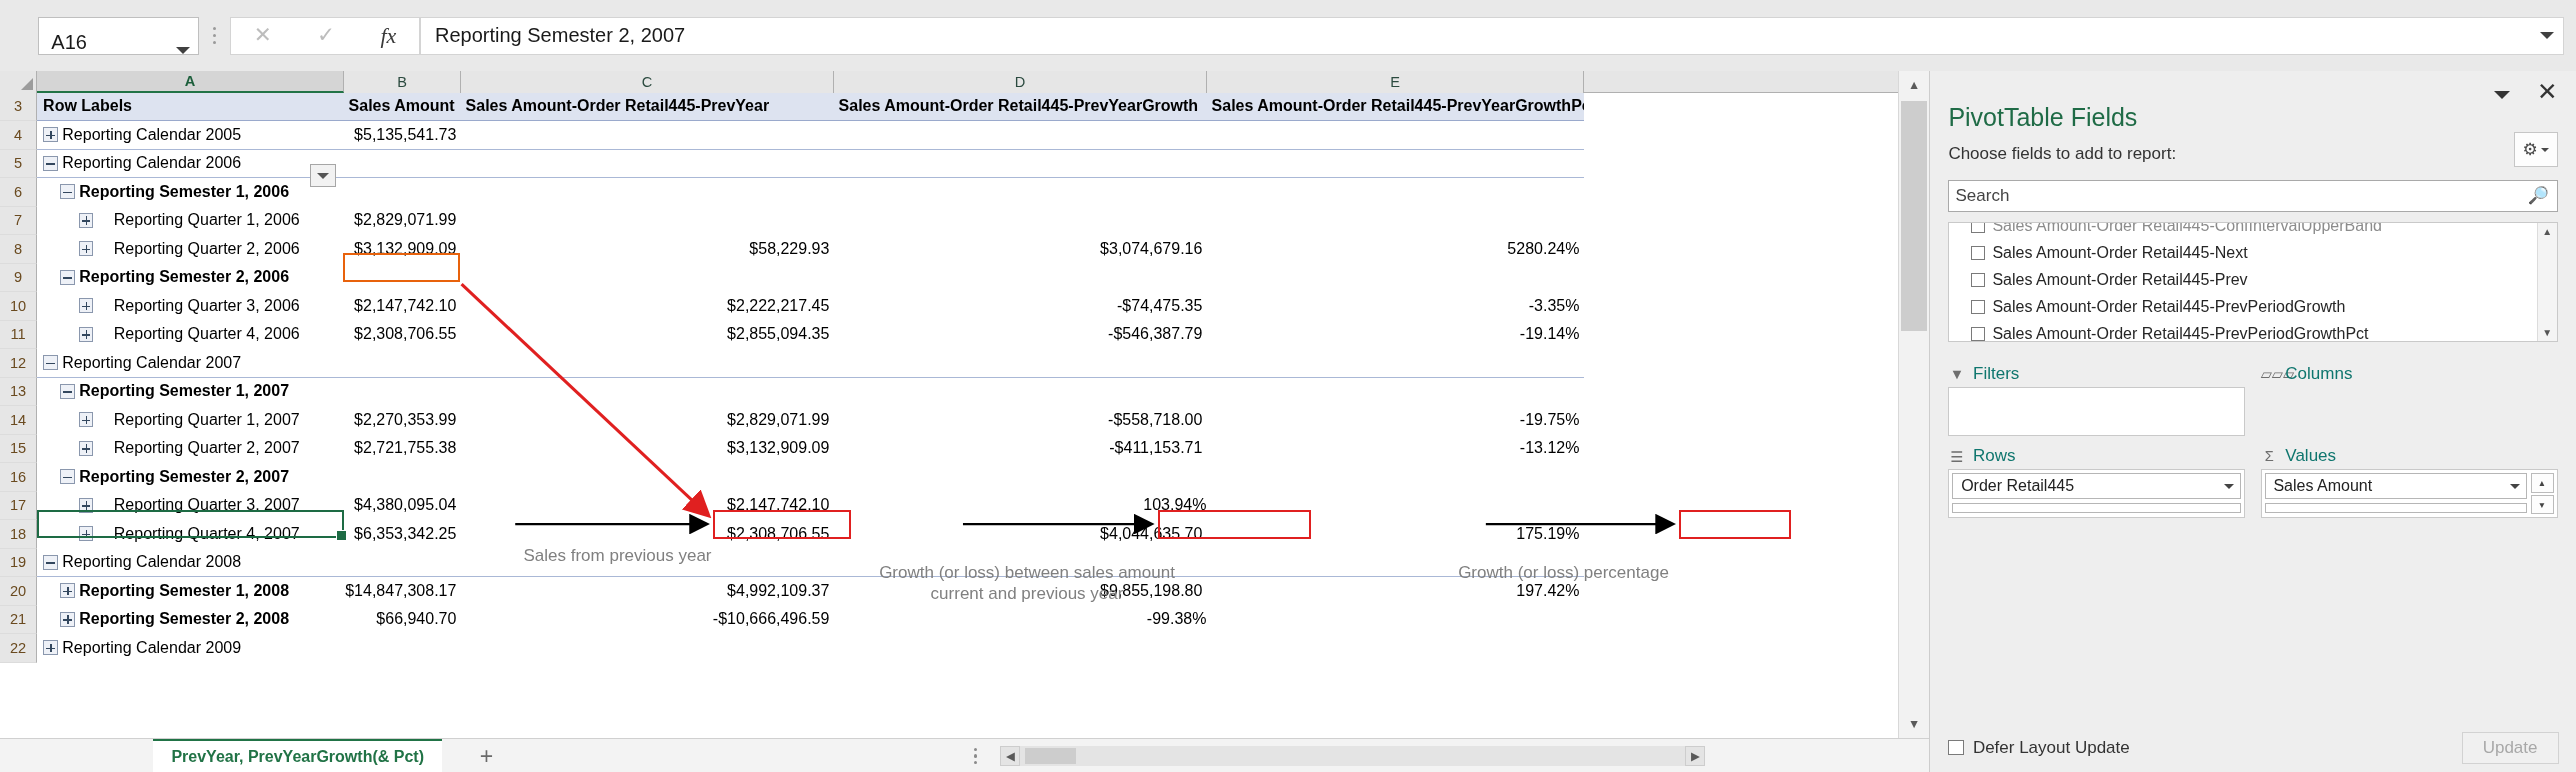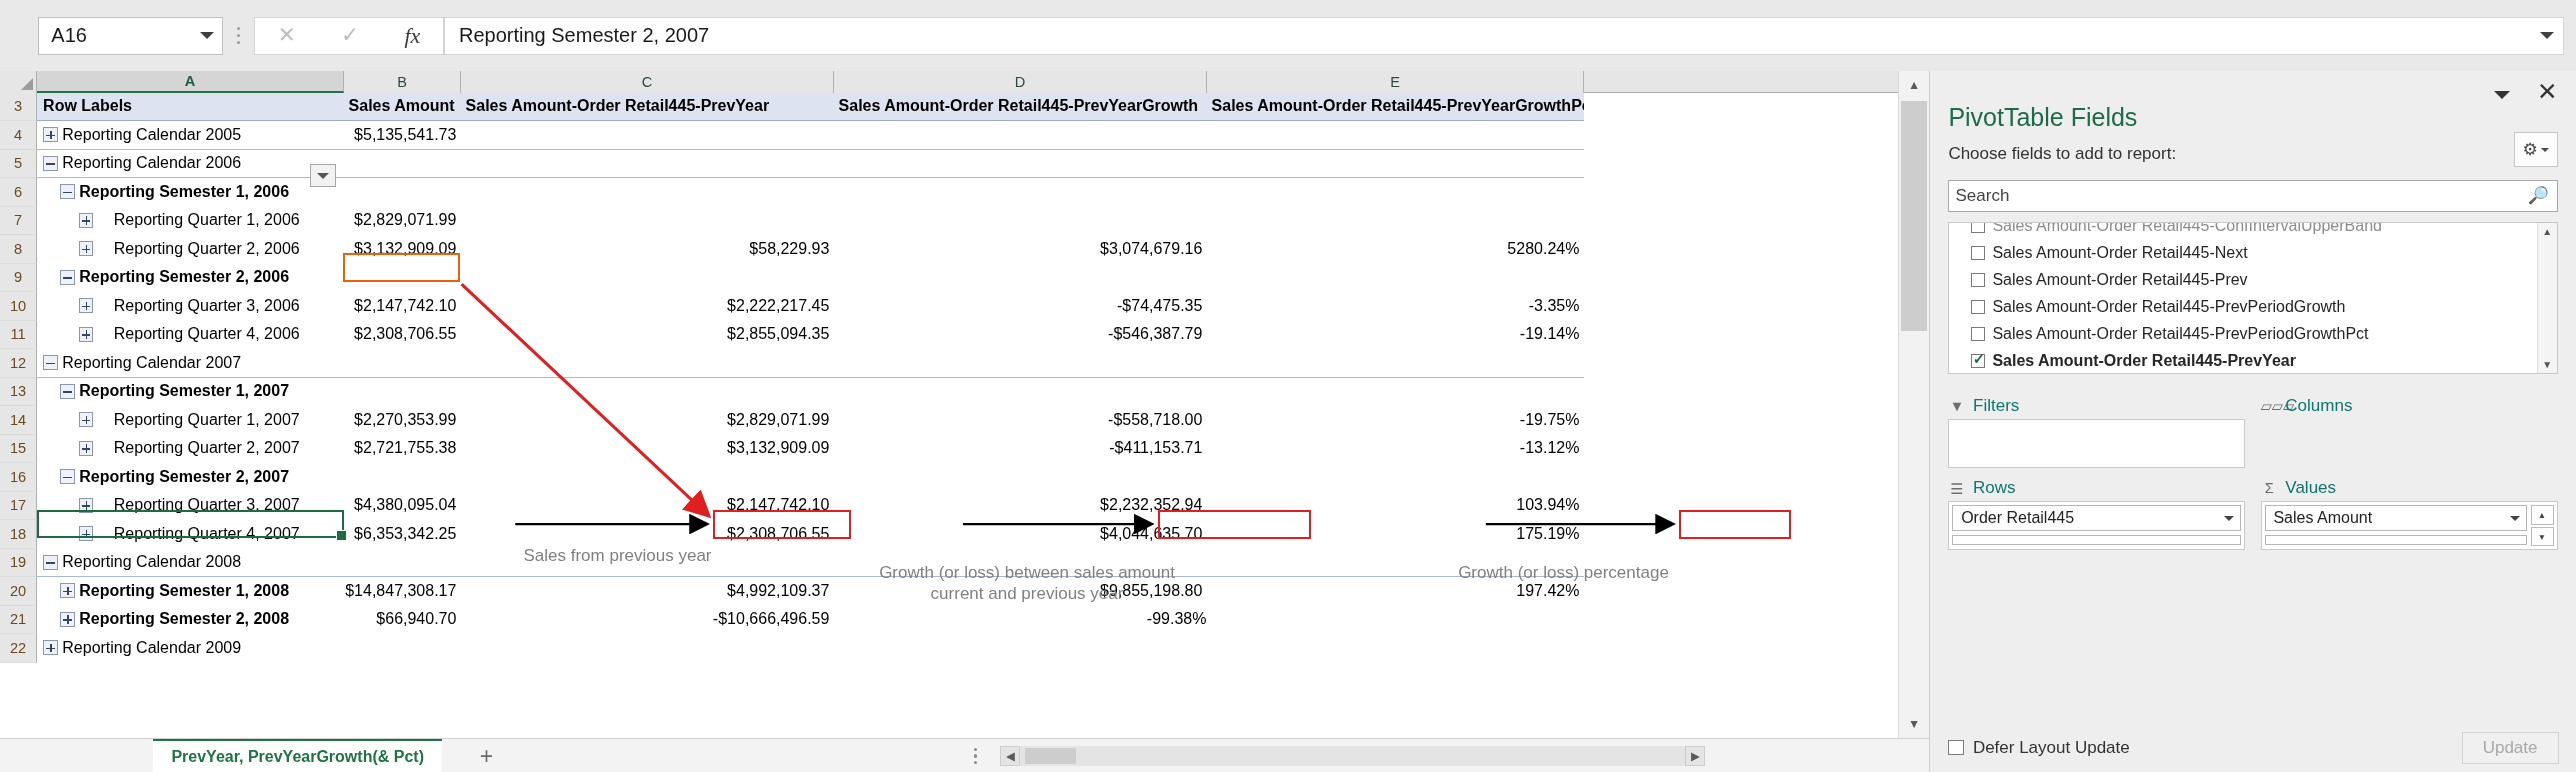--- a/index.html
+++ b/index.html
@@ -11,23 +11,23 @@
   }
   #app { position: relative; width: 2576px; height: 773px; background: #e9e9e9; }
 
   
   #formula-row {
     position: absolute; left: 0; top: 0; width: 2576px; height: 71px;
     background: #e9e9e9;
     display: flex; align-items: center;
   }
   #namebox {
-    margin-left: 38px; width: 185px; height: 38px;
+    margin-left: 38px; width: 161px; height: 38px;
     background: #ffffff; border: 0.8px solid #bfbfbf;
-    display: flex; align-items: center; justify-content: space-between;
+    display: flex; align-items: flex-end; justify-content: space-between;
     padding: 0 7.7px 0 12.3px;
   }
   #namebox .nb-text { font-size: 20px; color: #1a1a1a; }
   .caret-down {
     width: 0; height: 0;
     border-left: 7px solid transparent; border-right: 7px solid transparent;
     border-top: 7px solid #404040;
   }
   #dots-handle {
     width: 31px; height: 38px;
@@ -239,21 +239,21 @@
   #search-box {
     margin: 4.6px 18.4px 0 18.4px; height: 32px;
     background: #ffffff; border: 0.8px solid #a9a9a9;
     display: flex; align-items: center; justify-content: space-between;
     padding: 0 7.7px 0 6.1px;
   }
   #search-box .sb-text { font-size: 17px; color: #444; }
   #search-box .mag { font-size: 17px; color: #1a6fb5; transform: scaleX(-1); }
 
   #field-list {
-    margin: 10.7px 18.4px 0 18.4px; height: 152px;
+    margin: 10.7px 18.4px 0 18.4px; height: 120px;
     background: #ffffff; border: 0.8px solid #c9c9c9;
     position: relative; overflow: hidden;
   }
   .fl-item {
     height: 27px; display: flex; align-items: center;
     padding-left: 43px; font-size: 16px; color: #262626;
     position: relative;
   }
   .fl-item.clipped { color: #8c8c8c; }
   .fl-item.checked { font-weight: bold; }
@@ -536,21 +536,20 @@
         <div class="row">
           <div class="rh">17</div>
           <div class="cell c-a">
             <span class="lbl ind2">
               <span class="pm plus"></span>
               <span>Reporting Quarter 3, 2007</span>
             </span>
           </div>
           <div class="cell c-b num">$4,380,095.04</div>
           <div class="cell c-c num">$2,147,742.10</div>
-          <div class="cell c-d num">$2,232,352.94</div>
           <div class="cell c-e num">103.94%</div>
         </div>
         <div class="row">
           <div class="rh">18</div>
           <div class="cell c-a">
             <span class="lbl ind2">
               <span class="pm plus"></span>
               <span>Reporting Quarter 4, 2007</span>
             </span>
           </div>

